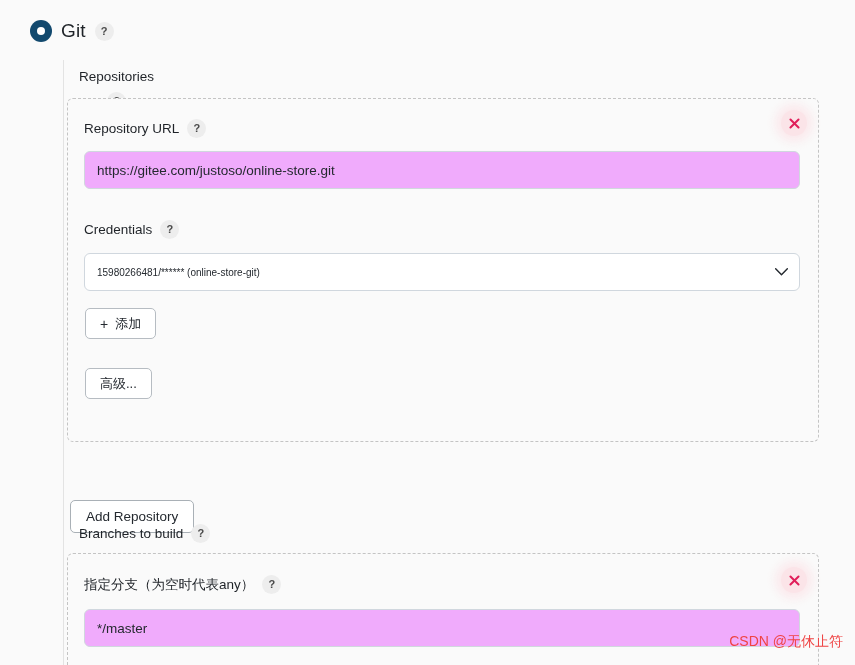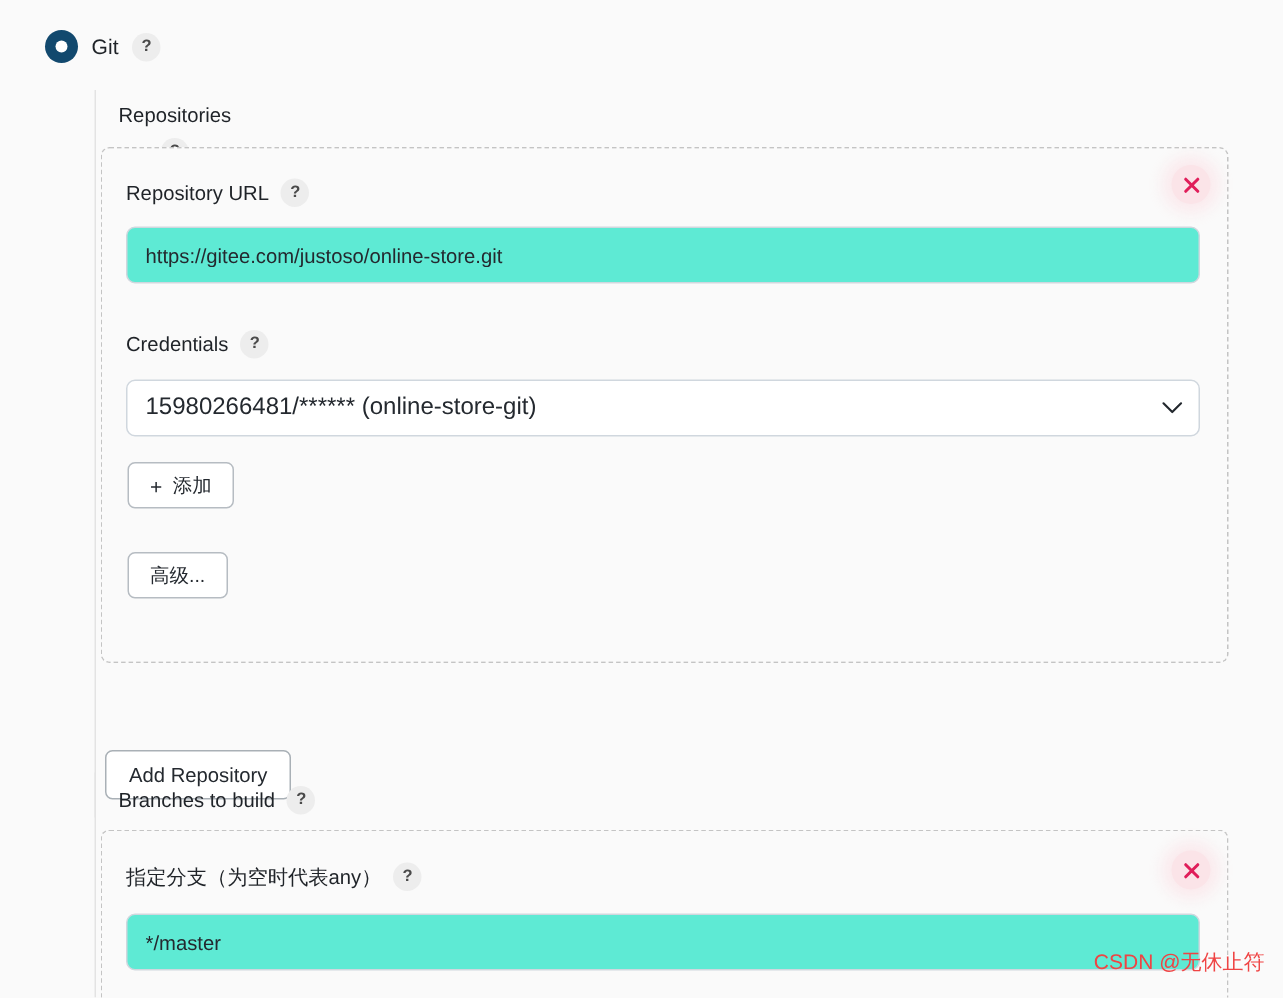--- a/index.html
+++ b/index.html
@@ -35,21 +35,21 @@
     justify-content: center;
     box-sizing: border-box;
   }
   .radio-inner {
     width: 8px;
     height: 8px;
     border-radius: 50%;
     background: #ffffff;
   }
   .scm-label {
-    font-size: 14px;
+    font-size: 19px;
     color: #1f2328;
     letter-spacing: .1px;
   }
 
   
   .help {
     display: inline-flex;
     align-items: center;
     justify-content: center;
     width: 19px;
@@ -110,21 +110,21 @@
     box-shadow: 0 0 10px 6px rgba(251, 228, 232, .75);
   }
   .remove-btn svg { display: block; }
 
   
   .text-input {
     width: 100%;
     height: 38px;
     border: 1px solid #d0d7de;
     border-radius: 6px;
-    background: #5eead4;
+    background: #f0abfc;
     font-family: "Liberation Sans", "DejaVu Sans", sans-serif;
     font-size: 13.5px;
     color: #24292f;
     padding: 0 12px;
     box-sizing: border-box;
     outline: none;
   }
   .text-input::placeholder { color: #8b949e; }
 
   
@@ -132,21 +132,21 @@
     position: relative;
     width: 100%;
     height: 38px;
   }
   .select-box {
     width: 100%;
     height: 38px;
     border: 1px solid #d0d7de;
     border-radius: 6px;
     background: #ffffff;
-    font-size: 16px;
+    font-size: 10px;
     color: #24292f;
     padding: 0 34px 0 12px;
     box-sizing: border-box;
     display: flex;
     align-items: center;
     cursor: pointer;
   }
   .chev {
     position: absolute;
     right: 11px;

